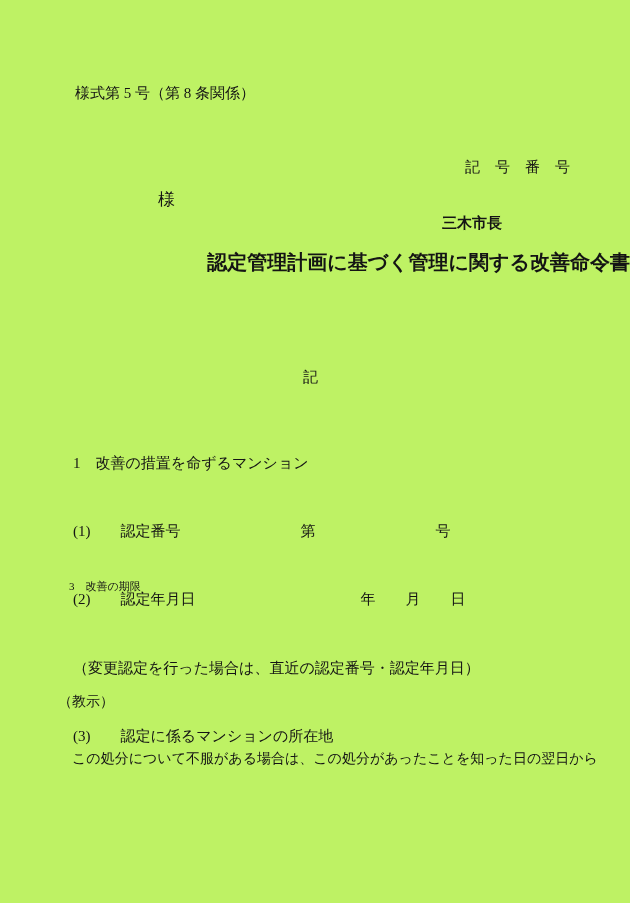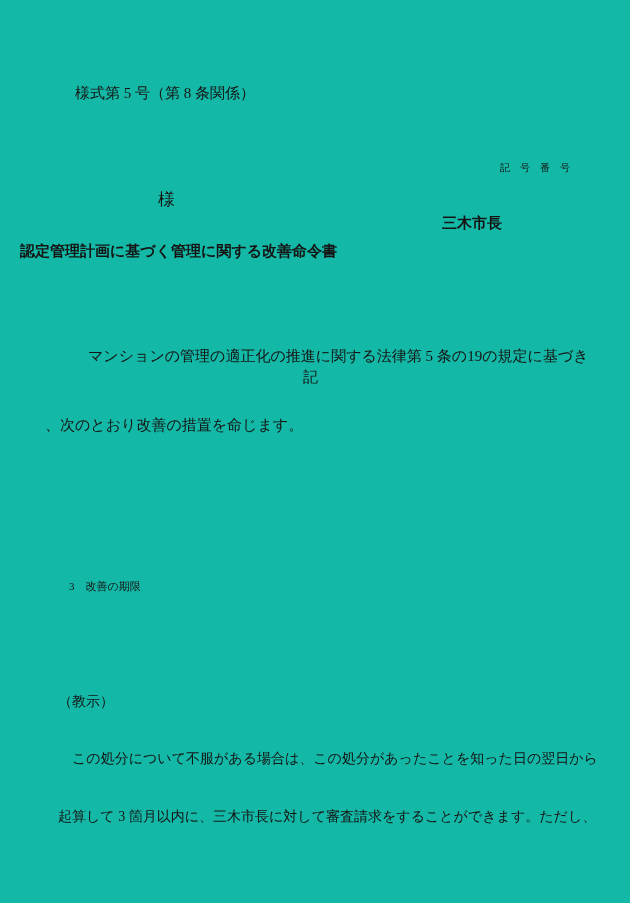--- a/index.html
+++ b/index.html
@@ -1,29 +1,29 @@
 <!DOCTYPE html>
 <html><head>
 <meta charset="utf-8">
 <style>
   html,body{margin:0;padding:0;background:#ffffff;}
   .page{
     position:relative;
     width:630px;height:903px;
-    background:#14b8a6;
+    background:#bef264;
     color:#141414;
     font-family:"Liberation Serif","DejaVu Serif",serif;
     overflow:hidden;
   }
   .abs{position:absolute;white-space:pre;}
   .form-number{left:75px;top:83px;font-size:15px;line-height:20px;}
-  .docnum{right:60px;top:105px;text-align:right;font-size:10px;line-height:25px;}
+  .docnum{right:60px;top:105px;text-align:right;font-size:15px;line-height:25px;}
   .addressee{left:158px;top:189px;font-size:17px;line-height:22px;}
   .issuer{left:442px;top:213px;font-size:15px;line-height:20px;font-weight:bold;}
-  .doc-title{left:20px;right:0;top:241px;text-align:left;font-size:15px;font-weight:bold;line-height:20px;}
+  .doc-title{left:20px;right:0;top:252px;text-align:right;font-size:20px;font-weight:bold;line-height:20px;}
   .intro{left:58px;top:299px;font-size:15px;line-height:23px;}
   .intro .hang{margin-left:-13px;}
   .ki{left:303px;top:367px;font-size:15px;line-height:20px;}
   .sec1{left:58px;top:406px;font-size:15px;line-height:22.8px;}
   .sec2{left:58px;top:541px;font-size:15px;line-height:20px;}
   .sec3{left:58px;top:576px;font-size:11px;line-height:20px;}
   .notice{left:58px;top:654px;font-size:14px;line-height:19.1px;}
 </style>
 </head>
 <body>
@@ -35,35 +35,37 @@
   <div class="abs docnum">
     <div>記　号　番　号</div>
   </div>
 
   <div class="abs addressee">様</div>
 
   <div class="abs issuer">三木市長</div>
 
   <div class="abs doc-title">認定管理計画に基づく管理に関する改善命令書</div>
 
-  <div class="abs intro">
-    <div>　　マンションの管理の適正化の推進に関する法律第 5 条の19の規定に基づき</div>
-    <div class="hang">、次のとおり改善の措置を命じます。</div>
-  </div>
 
   <div class="abs ki">記</div>
 
+  <div class="abs sec1">
+    <div>　1　改善の措置を命ずるマンション</div>
+    <div>　(1)　　認定番号　　　　　　　　第　　　　　　　　号</div>
+    <div>　(2)　　認定年月日　　　　　　　　　　　年　　月　　日</div>
+    <div>　（変更認定を行った場合は、直近の認定番号・認定年月日）</div>
+    <div>　(3)　　認定に係るマンションの所在地</div>
+  </div>
 
 
   <div class="abs sec3">　3　改善の期限</div>
 
   <div class="abs notice">
     <div>（教示）</div>
     <div>　この処分について不服がある場合は、この処分があったことを知った日の翌日から</div>
-    <div>起算して 3 箇月以内に、三木市長に対して審査請求をすることができます。ただし、</div>
     
     
     
     
     
     
   </div>
 
 </div>
 

